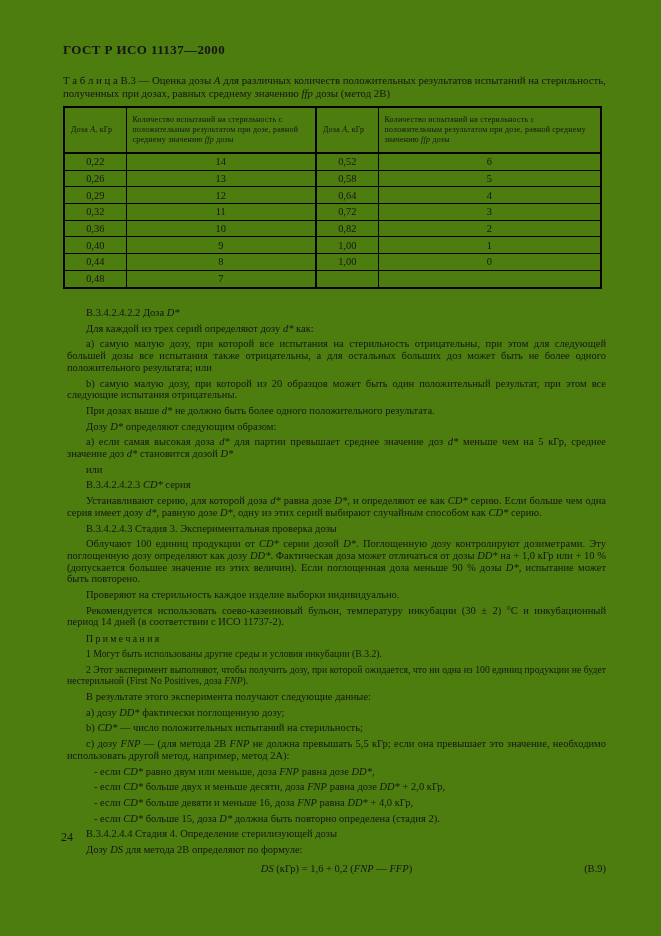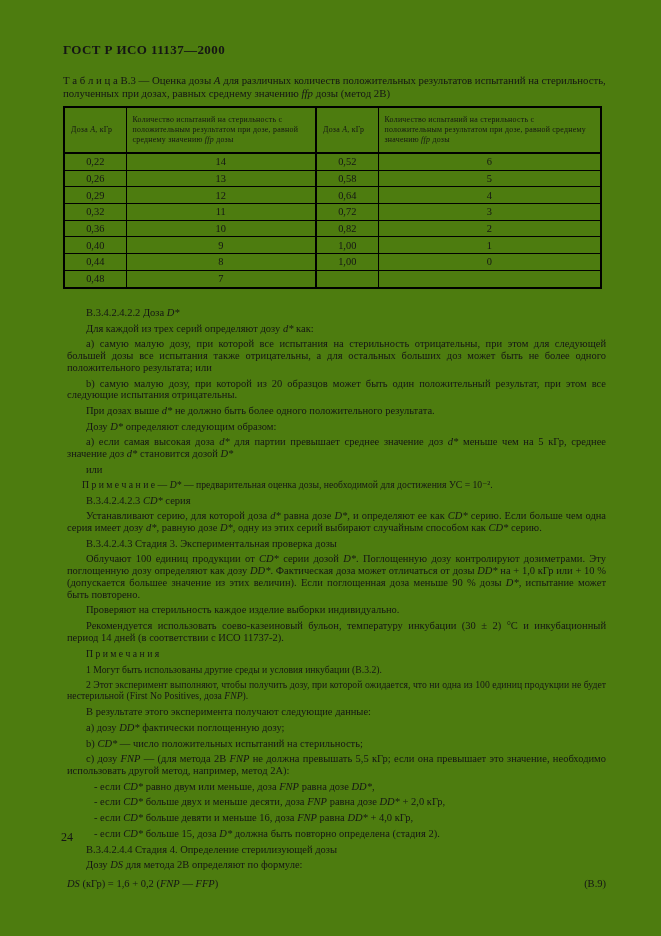--- a/index.html
+++ b/index.html
@@ -73,21 +73,21 @@
   }
   .doc-body p.para { margin: 4px; text-indent: 19px; }
   .note-size { font-size: 9.7px; line-height: 11.2px; }
   .note-single { margin: 3px 0 !important; }
   .notes-head { margin-top: 5px !important; }
   .note-item-end { margin-bottom: 5px !important; }
   .doc-body p.list { text-indent: 27px; }
   .doc-body p.formula-row {
     position: relative;
     margin-top: 7px !important;
-    text-align: left;
+    text-align: center;
     text-indent: 0;
   }
   .formula-num { position: absolute; right: 0; top: 0; }
   .page-num {
     position: absolute;
     left: 61px;
     top: 830px;
     font-size: 12px;
   }
   i { font-style: italic; }
@@ -166,21 +166,20 @@
   </table>
   <div class="doc-body">
       <p class="para">В.3.4.2.4.2.2 Доза <i>D*</i></p>
       <p class="para">Для каждой из трех серий определяют дозу <i>d*</i> как:</p>
       <p class="para">а) самую малую дозу, при которой все испытания на стерильность отрицательны, при этом для следующей большей дозы все испытания также отрицательны, а для остальных больших доз может быть не более одного положительного результата; или</p>
       <p class="para">b) самую малую дозу, при которой из 20 образцов может быть один положительный результат, при этом все следующие испытания отрицательны.</p>
       <p class="para">При дозах выше <i>d*</i> не должно быть более одного положительного результата.</p>
       <p class="para">Дозу <i>D*</i> определяют следующим образом:</p>
       <p class="para">а) если самая высокая доза <i>d*</i> для партии превышает среднее значение доз <i>d*</i> меньше чем на 5 кГр, среднее значение доз <i>d*</i> становится дозой <i>D*</i></p>
       <p class="para">или</p>
-      <p class="para note-size note-single">П р и м е ч а н и е — <i>D*</i> — предварительная оценка дозы, необходимой для достижения УС = 10⁻².</p>
       <p class="para">В.3.4.2.4.2.3 <i>CD*</i> серия</p>
       <p class="para">Устанавливают серию, для которой доза <i>d*</i> равна дозе <i>D*</i>, и определяют ее как <i>CD*</i> серию. Если больше чем одна серия имеет дозу <i>d*</i>, равную дозе <i>D*</i>, одну из этих серий выбирают случайным способом как <i>CD*</i> серию.</p>
       <p class="para">В.3.4.2.4.3 Стадия 3. Экспериментальная проверка дозы</p>
       <p class="para">Облучают 100 единиц продукции от <i>CD*</i> серии дозой <i>D*</i>. Поглощенную дозу контролируют дозиметрами. Эту поглощенную дозу определяют как дозу <i>DD*</i>. Фактическая доза может отличаться от дозы <i>DD*</i> на + 1,0 кГр или + 10 % (допускается большее значение из этих величин). Если поглощенная доза меньше 90 % дозы <i>D*</i>, испытание может быть повторено.</p>
       <p class="para">Проверяют на стерильность каждое изделие выборки индивидуально.</p>
       <p class="para">Рекомендуется использовать соево-казеиновый бульон, температуру инкубации (30 ± 2) °С и инкубационный период 14 дней (в соответствии с ИСО 11737-2).</p>
       <p class="para note-size notes-head">П р и м е ч а н и я</p>
       <p class="para note-size">1 Могут быть использованы другие среды и условия инкубации (В.3.2).</p>
       <p class="para note-size note-item-end">2 Этот эксперимент выполняют, чтобы получить дозу, при которой ожидается, что ни одна из 100 единиц продукции не будет нестерильной (First No Positives, доза <i>FNP</i>).</p>
       <p class="para">В результате этого эксперимента получают следующие данные:</p>

